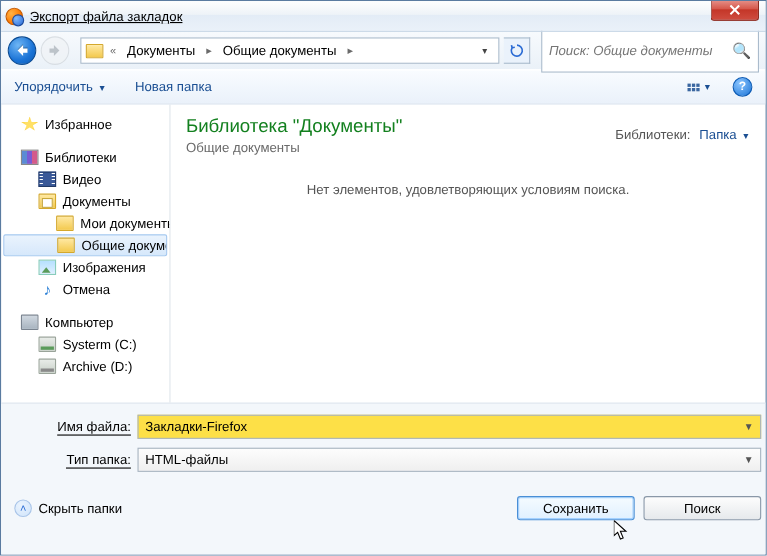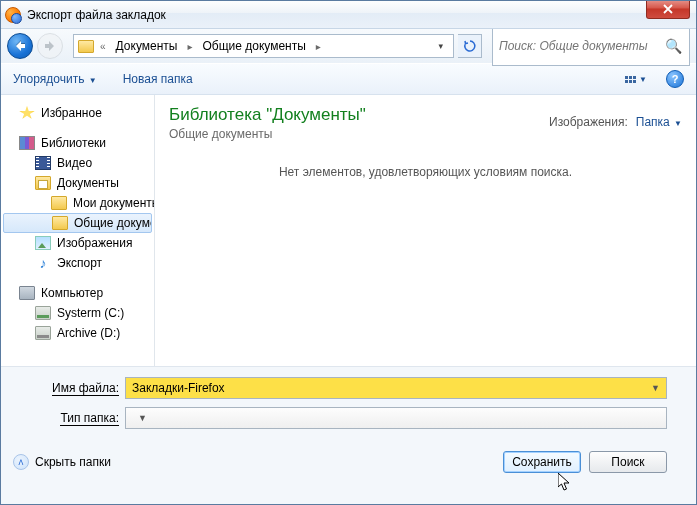--- a/index.html
+++ b/index.html
@@ -1,19 +1,19 @@
 <!DOCTYPE html>
 <html><head>
 <meta charset="utf-8">
 <style>
 * { box-sizing: border-box; margin: 0; padding: 0; font-family: "Segoe UI", Tahoma, sans-serif; font-size: 12px; }
 body { width: 697px; height: 505px; background: #fff; border: 1px solid #5a7ba0; overflow: hidden; position: relative; }
 
 
-.titlebar { height: 28px; background: linear-gradient(#fdfefe, #eef3f8 45%, #e3ecf6 46%, #eaf1f9); display: flex; align-items: center; padding: 0 4px; border-bottom: 1px solid #c7d6e6; position: relative; }
+.titlebar { height: 28px; background: linear-gradient(#fdfefe, #eef3f8 45%, #e3ecf6 46%, #eaf1f9); display: flex; align-items: center; padding: 0 4px; border-bottom: 1px solid #c7d6e6; position: relative; text-decoration: underline; }
 .app-icon { width: 16px; height: 16px; border-radius: 50%; background: radial-gradient(circle at 30% 30%, #ffb347, #ff7b00 60%, #d95f00); border: 1px solid #c65a00; margin-right: 6px; position: relative; }
 .app-icon::after { content:""; position:absolute; right:-2px; bottom:-2px; width:9px; height:9px; border-radius:50%; background: radial-gradient(circle at 30% 30%, #7fb8ff, #2a6bd4); border:1px solid #1a4a9e; }
 .title-text { color: #000; }
 .close-btn { position: absolute; right: 6px; top: -2px; width: 44px; height: 20px; background: linear-gradient(#e89a93, #d6574a 48%, #c43628 52%, #cf4c3f); border: 1px solid #8f2b20; border-top: none; border-radius: 0 0 3px 3px; color: #fff; display: flex; align-items: center; justify-content: center; font-size: 11px; text-shadow: 0 -1px 0 rgba(0,0,0,.4); cursor: pointer; }
 
 
 .navbar { height: 34px; background: linear-gradient(#f7fafd, #eaf1f8); display: flex; align-items: center; padding: 0 6px; gap: 4px; }
 .nav-btn { width: 26px; height: 26px; border-radius: 50%; display: flex; align-items: center; justify-content: center; }
 .nav-back { background: radial-gradient(circle at 35% 30%, #6fb6f5, #1a73d6 60%, #0d5bb4); border: 1px solid #0a4a92; }
 .nav-back svg { fill:#fff; filter: drop-shadow(0 -1px 0 rgba(0,0,0,.3)); }
@@ -67,33 +67,33 @@
 
 .content { flex:1; padding: 10px 14px; position:relative; }
 .lib-title { color: #13801f; font-size: 17px; }
 .lib-sub { color: #6a6a6a; margin-top: 2px; }
 .sort-area { position:absolute; right:14px; top:20px; display:flex; align-items:center; gap:8px; }
 .sort-lbl { color:#555; }
 .sort-link { color:#1b4f93; cursor:pointer; }
 .empty-msg { text-align:center; color:#555; margin-top: 24px; }
 
 
-.bottom { border-top: 1px solid #dfe6ee; background: #f3f7fb; padding: 10px 29px 0 12px; height: 140px; }
+.bottom { border-top: 1px solid #dfe6ee; background: #f3f7fb; padding: 10px 4px 0 12px; height: 140px; }
 .field-row { display:flex; align-items:center; margin-bottom: 8px; }
 .field-lbl { width: 112px; text-align: right; padding-right: 6px; }
 .field-lbl span { border-bottom: 1px solid #000; display:inline-block; line-height: 13px; }
 .field-ctrl { flex:1; height: 22px; border: 1px solid #a8b4c0; background:#fde047; display:flex; align-items:center; padding: 0 6px; }
 .field-ctrl input { flex:1; border:none; outline:none; background:transparent; }
 .combo { background: linear-gradient(#fdfdfd,#efefef); }
 .combo-arr { color:#555; font-size:9px; cursor:pointer; padding-left: 6px; }
 .btn-row { display:flex; align-items:center; margin-top: 22px; }
 .hide-link { display:flex; align-items:center; gap:6px; cursor:pointer; }
 .hide-arrow { width:16px; height:16px; border-radius:50%; border:1px solid #a8c4e8; background: radial-gradient(circle at 35% 30%, #eaf3fd,#cfe4fb); display:flex; align-items:center; justify-content:center; color:#2a6bd4; font-size:10px; }
 .btn-spacer { flex:1; }
-.btn { width: 78px; height: 22px; border: 1px solid #8a98a8; border-radius: 3px; background: linear-gradient(#fdfdfd,#e6e9ec); cursor:pointer; margin-left:8px; display:flex; align-items:center; justify-content:center; }
+.btn { width: 107px; height: 22px; border: 1px solid #8a98a8; border-radius: 3px; background: linear-gradient(#fdfdfd,#e6e9ec); cursor:pointer; margin-left:8px; display:flex; align-items:center; justify-content:center; }
 .btn-primary { border-color:#4a8fd6; box-shadow: 0 0 0 1px #a3d1ff inset; background: linear-gradient(#f5fbff,#e0f0ff); }
 
 .cursor { position:absolute; left: 557px; top: 472px; pointer-events:none; z-index:99; }
 </style>
 </head>
 <body>
 
 <div class="titlebar">
   <div class="app-icon"></div>
   <div class="title-text">Экспорт файла закладок</div>
@@ -180,58 +180,59 @@
     <div class="sb-item sb-subsub sb-sel">
         <div class="ic ic-fold"></div>
         <span>Общие документы</span>
       </div>
     <div class="sb-item sb-sub">
         <div class="ic ic-img"></div>
         <span>Изображения</span>
       </div>
     <div class="sb-item sb-sub">
         <div class="ic ic-mus">♪</div>
-        <span>Экспорт</span>
+        <span>Отмена</span>
       </div>
     <div class="sb-spacer"></div>
     <div class="sb-item sb-group">
         <div class="ic ic-comp"></div>
         <span>Компьютер</span>
       </div>
     <div class="sb-item sb-sub">
         <div class="ic ic-drv"></div>
         <span>Systerm (C:)</span>
       </div>
     <div class="sb-item sb-sub">
         <div class="ic ic-drv ic-drv2"></div>
         <span>Archive (D:)</span>
       </div>
   </div>
   <div class="content">
     <div class="lib-title">Библиотека "Документы"</div>
     <div class="lib-sub">Общие документы</div>
     <div class="sort-area">
-      <span class="sort-lbl">Изображения:</span>
+      <span class="sort-lbl">Библиотеки:</span>
       <span class="sort-link"><span>Папка</span> <span class="tb-arrow">▼</span></span>
     </div>
     <div class="empty-msg">Нет элементов, удовлетворяющих условиям поиска.</div>
   </div>
 </div>
 
 <div class="bottom">
   <div class="field-row">
     <div class="field-lbl"><span>Имя файла:</span></div>
     <div class="field-ctrl">
       <input value="Закладки-Firefox" style="">
       <span class="combo-arr">▼</span>
     </div>
   </div>
   <div class="field-row">
     <div class="field-lbl"><span>Тип папка:</span></div>
     <div class="field-ctrl combo">
+      <span style="flex:1">HTML-файлы</span>
       <span class="combo-arr">▼</span>
     </div>
   </div>
   <div class="btn-row">
     <div class="hide-link">
       <div class="hide-arrow">˄</div>
       <span>Скрыть папки</span>
     </div>
     <div class="btn-spacer"></div>
     <div class="btn btn-primary">

